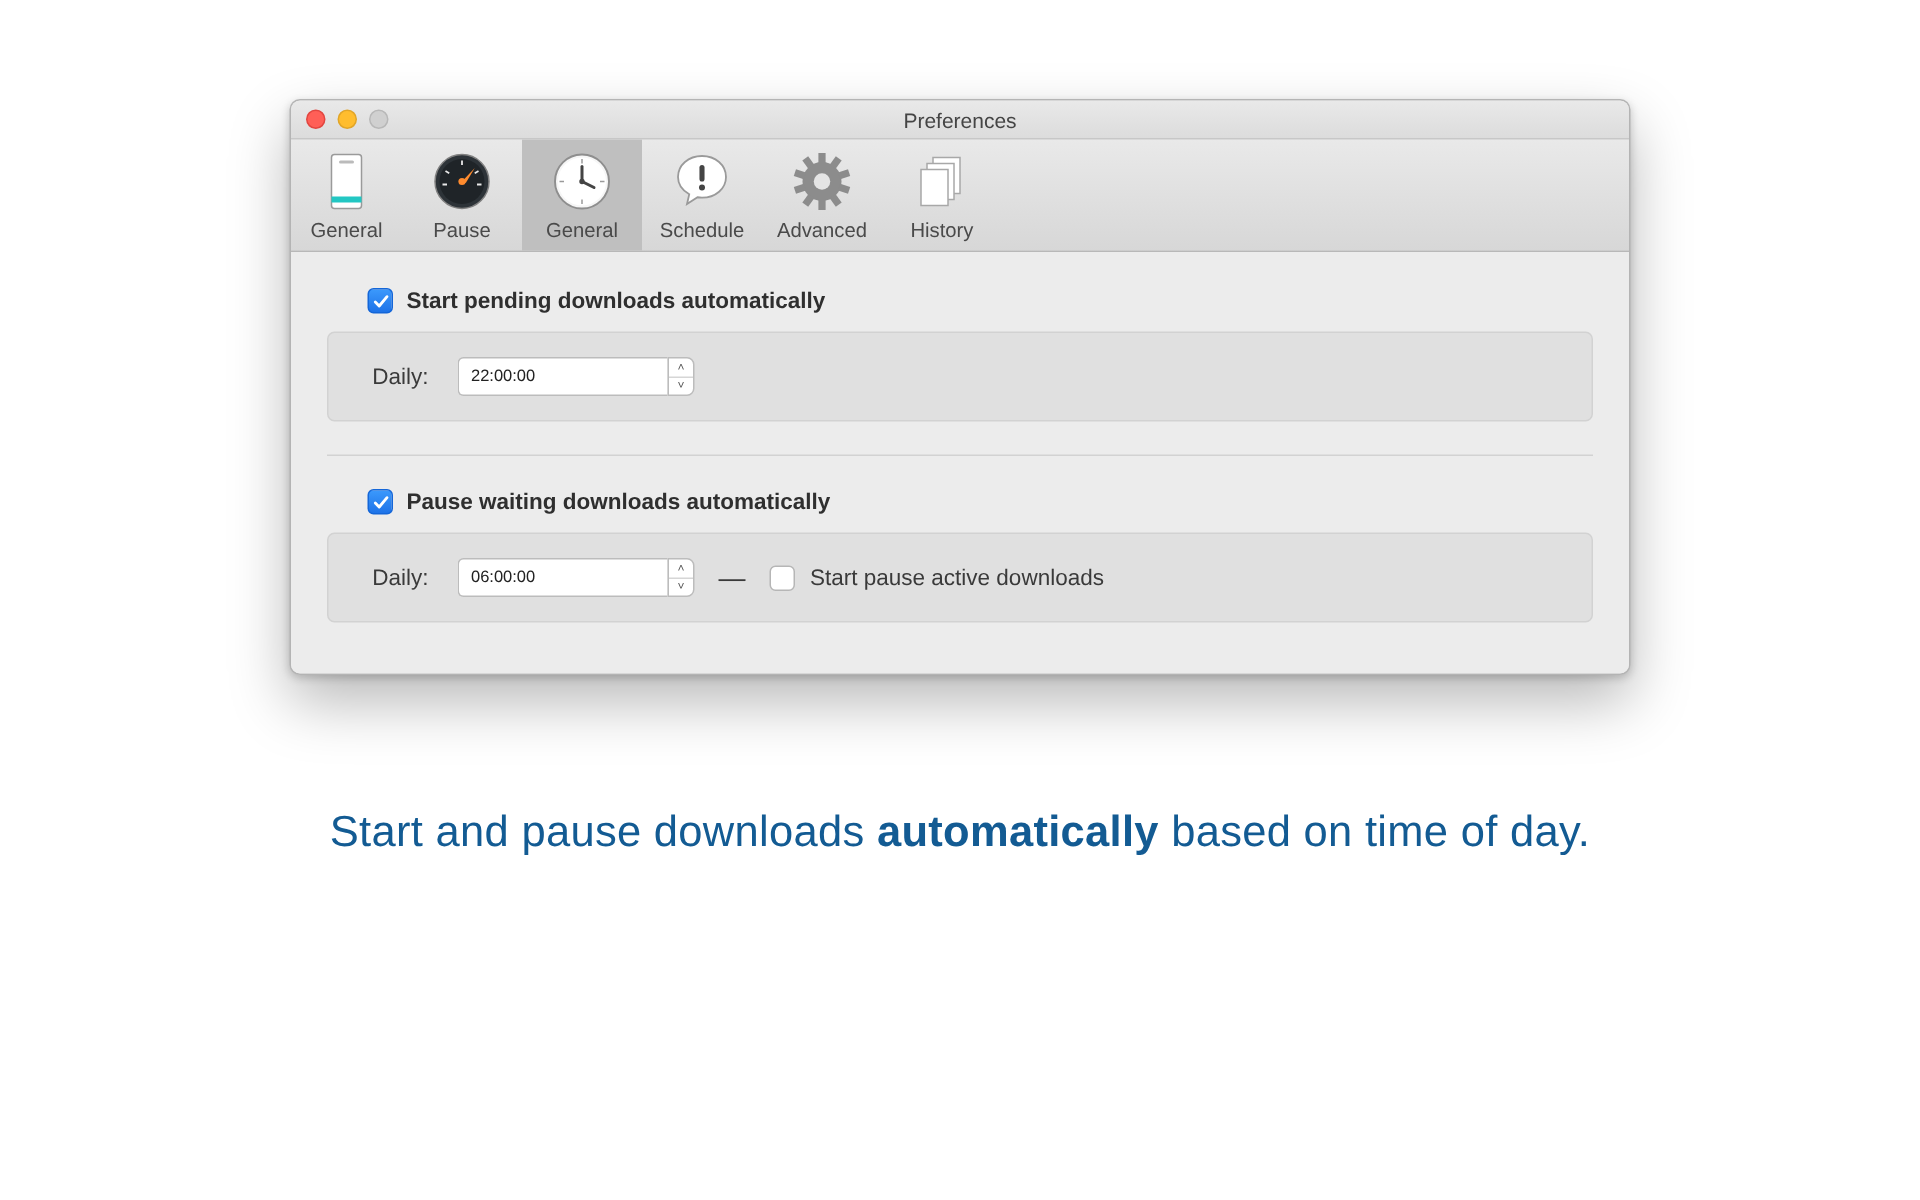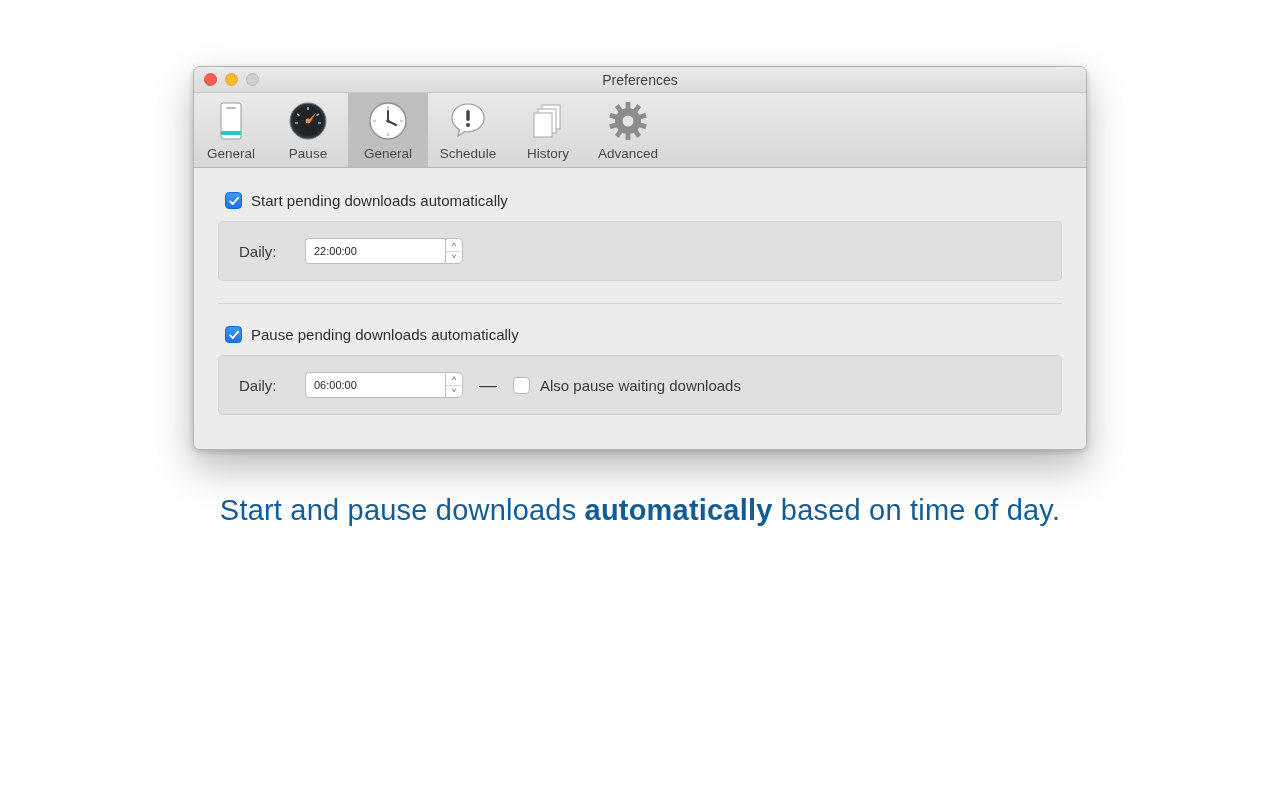--- a/index.html
+++ b/index.html
@@ -92,24 +92,25 @@
   }
 
   .section {
     margin-bottom: 4px;
   }
 
   .chk-row {
     display: flex;
     align-items: center;
     gap: 9px;
-    margin-left: 7px;
+    margin-left: 27px;
     margin-bottom: 12px;
     font-size: 15px;
     color: #2f2f2f;
+    font-weight: bold;
   }
   .check {
     width: 17px; height: 17px;
     border-radius: 4px;
     display: flex; align-items: center; justify-content: center;
     flex-shrink: 0;
   }
   .check.on {
     background: linear-gradient(#3b99fc, #1e73e8);
     border: 0.5px solid #1466d8;
@@ -129,21 +130,21 @@
   }
   .inset-row {
     display: flex;
     align-items: center;
     gap: 10px;
     font-size: 15px;
     color: #3a3a3a;
   }
   .label-daily {
     width: 56px;
-    text-align: left;
+    text-align: center;
   }
   .time-input {
     display: flex;
     align-items: stretch;
   }
   .time-field {
     width: 140px;
     height: 26px;
     border: 1px solid #bcbcbc;
     border-right: none;
@@ -180,21 +181,21 @@
     font-size: 18px;
   }
 
   .hr {
     height: 1px;
     background: #d2d2d2;
     margin: 22px 0 22px 0;
   }
 
   .caption {
-    margin-top: 44px;
+    margin-top: 89px;
     font-size: 29px;
     color: #135b93;
     font-weight: 400;
     letter-spacing: 0.2px;
   }
   .caption b { font-weight: 600; }
 </style>
 </head>
 <body>
 
@@ -262,31 +263,20 @@
 
     <div class="toolbar-item">
       <div class="toolbar-icon">
         <svg width="44" height="44" viewBox="0 0 44 44">
           <path d="M22 5 C13 5 6 11 6 19 C6 24 9 28 13.5 30.5 L12 37 L19 32.5 C20 32.7 21 32.8 22 32.8 C31 32.8 38 26.8 38 19 C38 11 31 5 22 5 Z" fill="#fff" stroke="#9a9a9a" stroke-width="1.2"></path>
           <rect x="20.3" y="11" width="3.4" height="11" rx="1.7" fill="#444"></rect>
           <circle cx="22" cy="26" r="2" fill="#444"></circle>
         </svg>
       </div>
       <span>Schedule</span>
-    </div>
-
-    <div class="toolbar-item">
-      <div class="toolbar-icon">
-        <svg width="44" height="44" viewBox="0 0 44 44">
-          <rect x="16" y="6" width="18" height="24" fill="#fff" stroke="#a8a8a8"></rect>
-          <rect x="12" y="10" width="18" height="24" fill="#fff" stroke="#a8a8a8"></rect>
-          <rect x="8" y="14" width="18" height="24" fill="#fff" stroke="#a8a8a8"></rect>
-        </svg>
-      </div>
-      <span>History</span>
     </div>
 
     <div class="toolbar-item">
       <div class="toolbar-icon">
         <svg width="44" height="44" viewBox="0 0 44 44">
           <g transform="translate(22,22)">
             <g fill="#8c8c8c">
               <circle r="13"></circle>
               <g>
                 <rect x="-2.4" y="-19" width="4.8" height="7" transform="rotate(0)"></rect>
@@ -301,20 +291,31 @@
                 <rect x="-2.4" y="-19" width="4.8" height="7" transform="rotate(324)"></rect>
               </g>
             </g>
             <circle r="5.5" fill="#e4e4e4"></circle>
           </g>
         </svg>
       </div>
       <span>Advanced</span>
     </div>
 
+    <div class="toolbar-item">
+      <div class="toolbar-icon">
+        <svg width="44" height="44" viewBox="0 0 44 44">
+          <rect x="16" y="6" width="18" height="24" fill="#fff" stroke="#a8a8a8"></rect>
+          <rect x="12" y="10" width="18" height="24" fill="#fff" stroke="#a8a8a8"></rect>
+          <rect x="8" y="14" width="18" height="24" fill="#fff" stroke="#a8a8a8"></rect>
+        </svg>
+      </div>
+      <span>History</span>
+    </div>
+
   </div>
 
   <div class="content">
 
     <div class="section">
       <div class="chk-row">
         <span class="check on">
           <svg width="12" height="12" viewBox="0 0 12 12">
               <polyline points="2.2,6.4 4.8,9 10,2.8" fill="none" stroke="#fff" stroke-width="1.9" stroke-linecap="round" stroke-linejoin="round"></polyline>
             </svg>
@@ -337,37 +338,37 @@
 
     <div class="hr"></div>
 
     <div class="section">
       <div class="chk-row">
         <span class="check on">
           <svg width="12" height="12" viewBox="0 0 12 12">
               <polyline points="2.2,6.4 4.8,9 10,2.8" fill="none" stroke="#fff" stroke-width="1.9" stroke-linecap="round" stroke-linejoin="round"></polyline>
             </svg>
         </span>
-        <span>Pause pending downloads automatically</span>
+        <span>Pause waiting downloads automatically</span>
       </div>
       <div class="inset">
         <div class="inset-row">
           <span class="label-daily">Daily:</span>
           <div class="time-input">
             <div class="time-field">06:00:00</div>
             <div class="stepper">
               <div>˄</div>
               <div>˅</div>
             </div>
           </div>
           <span class="sep-dash">—</span>
           <span class="check off">
             
           </span>
-          <span>Also pause waiting downloads</span>
+          <span>Start pause active downloads</span>
         </div>
       </div>
     </div>
 
   </div>
 
 </div>
 
 <div class="caption">
   <span>Start and pause downloads </span><b>automatically</b><span> based on time of day.</span>

